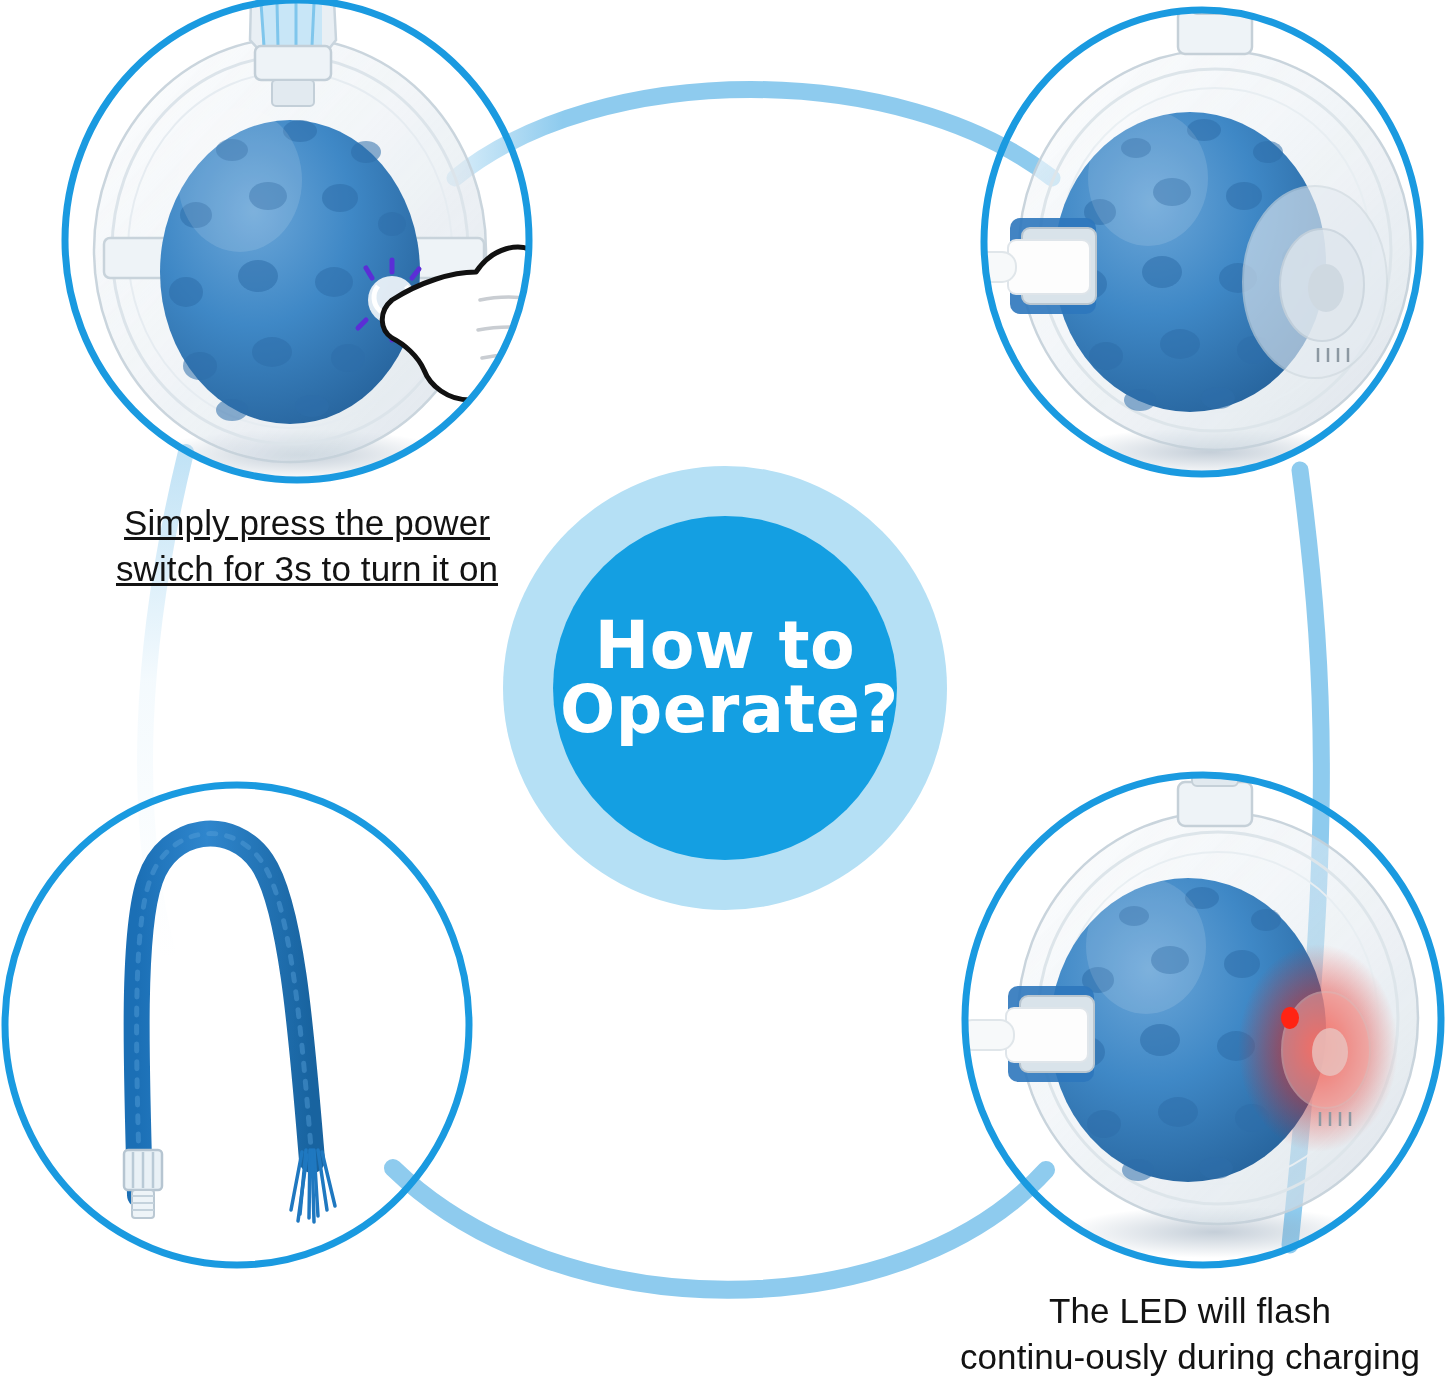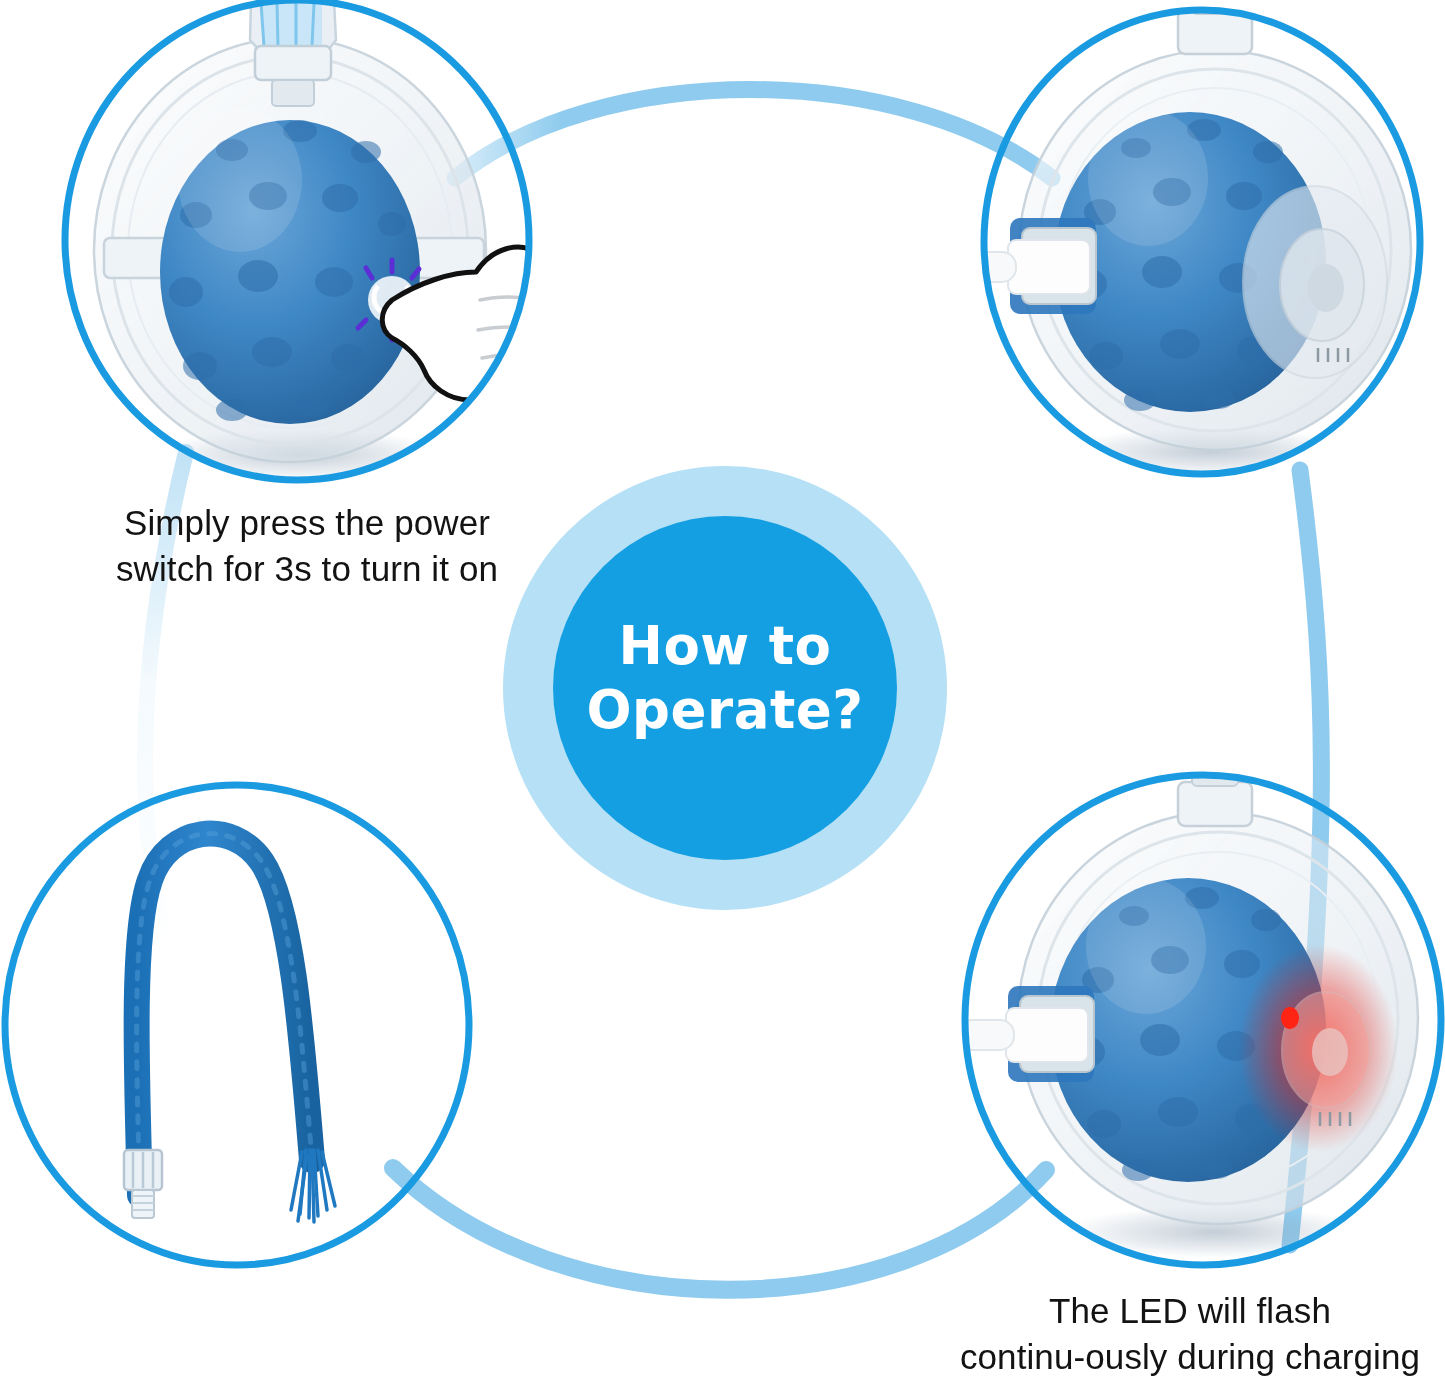--- a/index.html
+++ b/index.html
@@ -1,25 +1,25 @@
 <!DOCTYPE html>
 <html><head>
 <meta charset="utf-8">
 <style>
   html,body{margin:0;padding:0;}
   body{width:1445px;height:1376px;background:#ffffff;font-family:"Liberation Sans",sans-serif;overflow:hidden;}
   #stage{position:relative;width:1445px;height:1376px;background:#fff;}
   svg.layer{position:absolute;left:0;top:0;width:1445px;height:1376px;}
   .cap{position:absolute;color:#131313;font-family:"Liberation Sans",sans-serif;font-size:35px;line-height:46px;white-space:pre-line;letter-spacing:.1px;}
-  #cap-tl{left:92px;top:500px;width:430px;text-align:center;}
+  #cap-tl{left:92px;top:500px;width:430px;text-align:center;text-decoration:underline;}
   #cap-tr{left:1028px;top:520px;width:400px;text-align:center;}
   #cap-bl{left:36px;top:1285px;width:420px;text-align:center;}
   #cap-br{left:940px;top:1288px;width:500px;text-align:center;}
   #center-text{position:absolute;left:560px;top:614px;width:330px;text-align:center;color:#fff;
-    font-family:"DejaVu Sans",sans-serif;font-weight:bold;font-size:53px;line-height:64px;letter-spacing:.5px;white-space:pre-line;}
+    font-family:"DejaVu Sans",sans-serif;font-weight:bold;font-size:65px;line-height:64px;letter-spacing:.5px;white-space:pre-line;}
 </style>
 </head>
 <body>
 
 <div id="stage">
 
   <svg class="layer" viewBox="0 0 1445 1376">
     <defs>
       <linearGradient id="fadeLeft" x1="0" y1="0" x2="0" y2="1">
         <stop offset="0%" stop-color="#8ecbee" stop-opacity="0.55"></stop>

